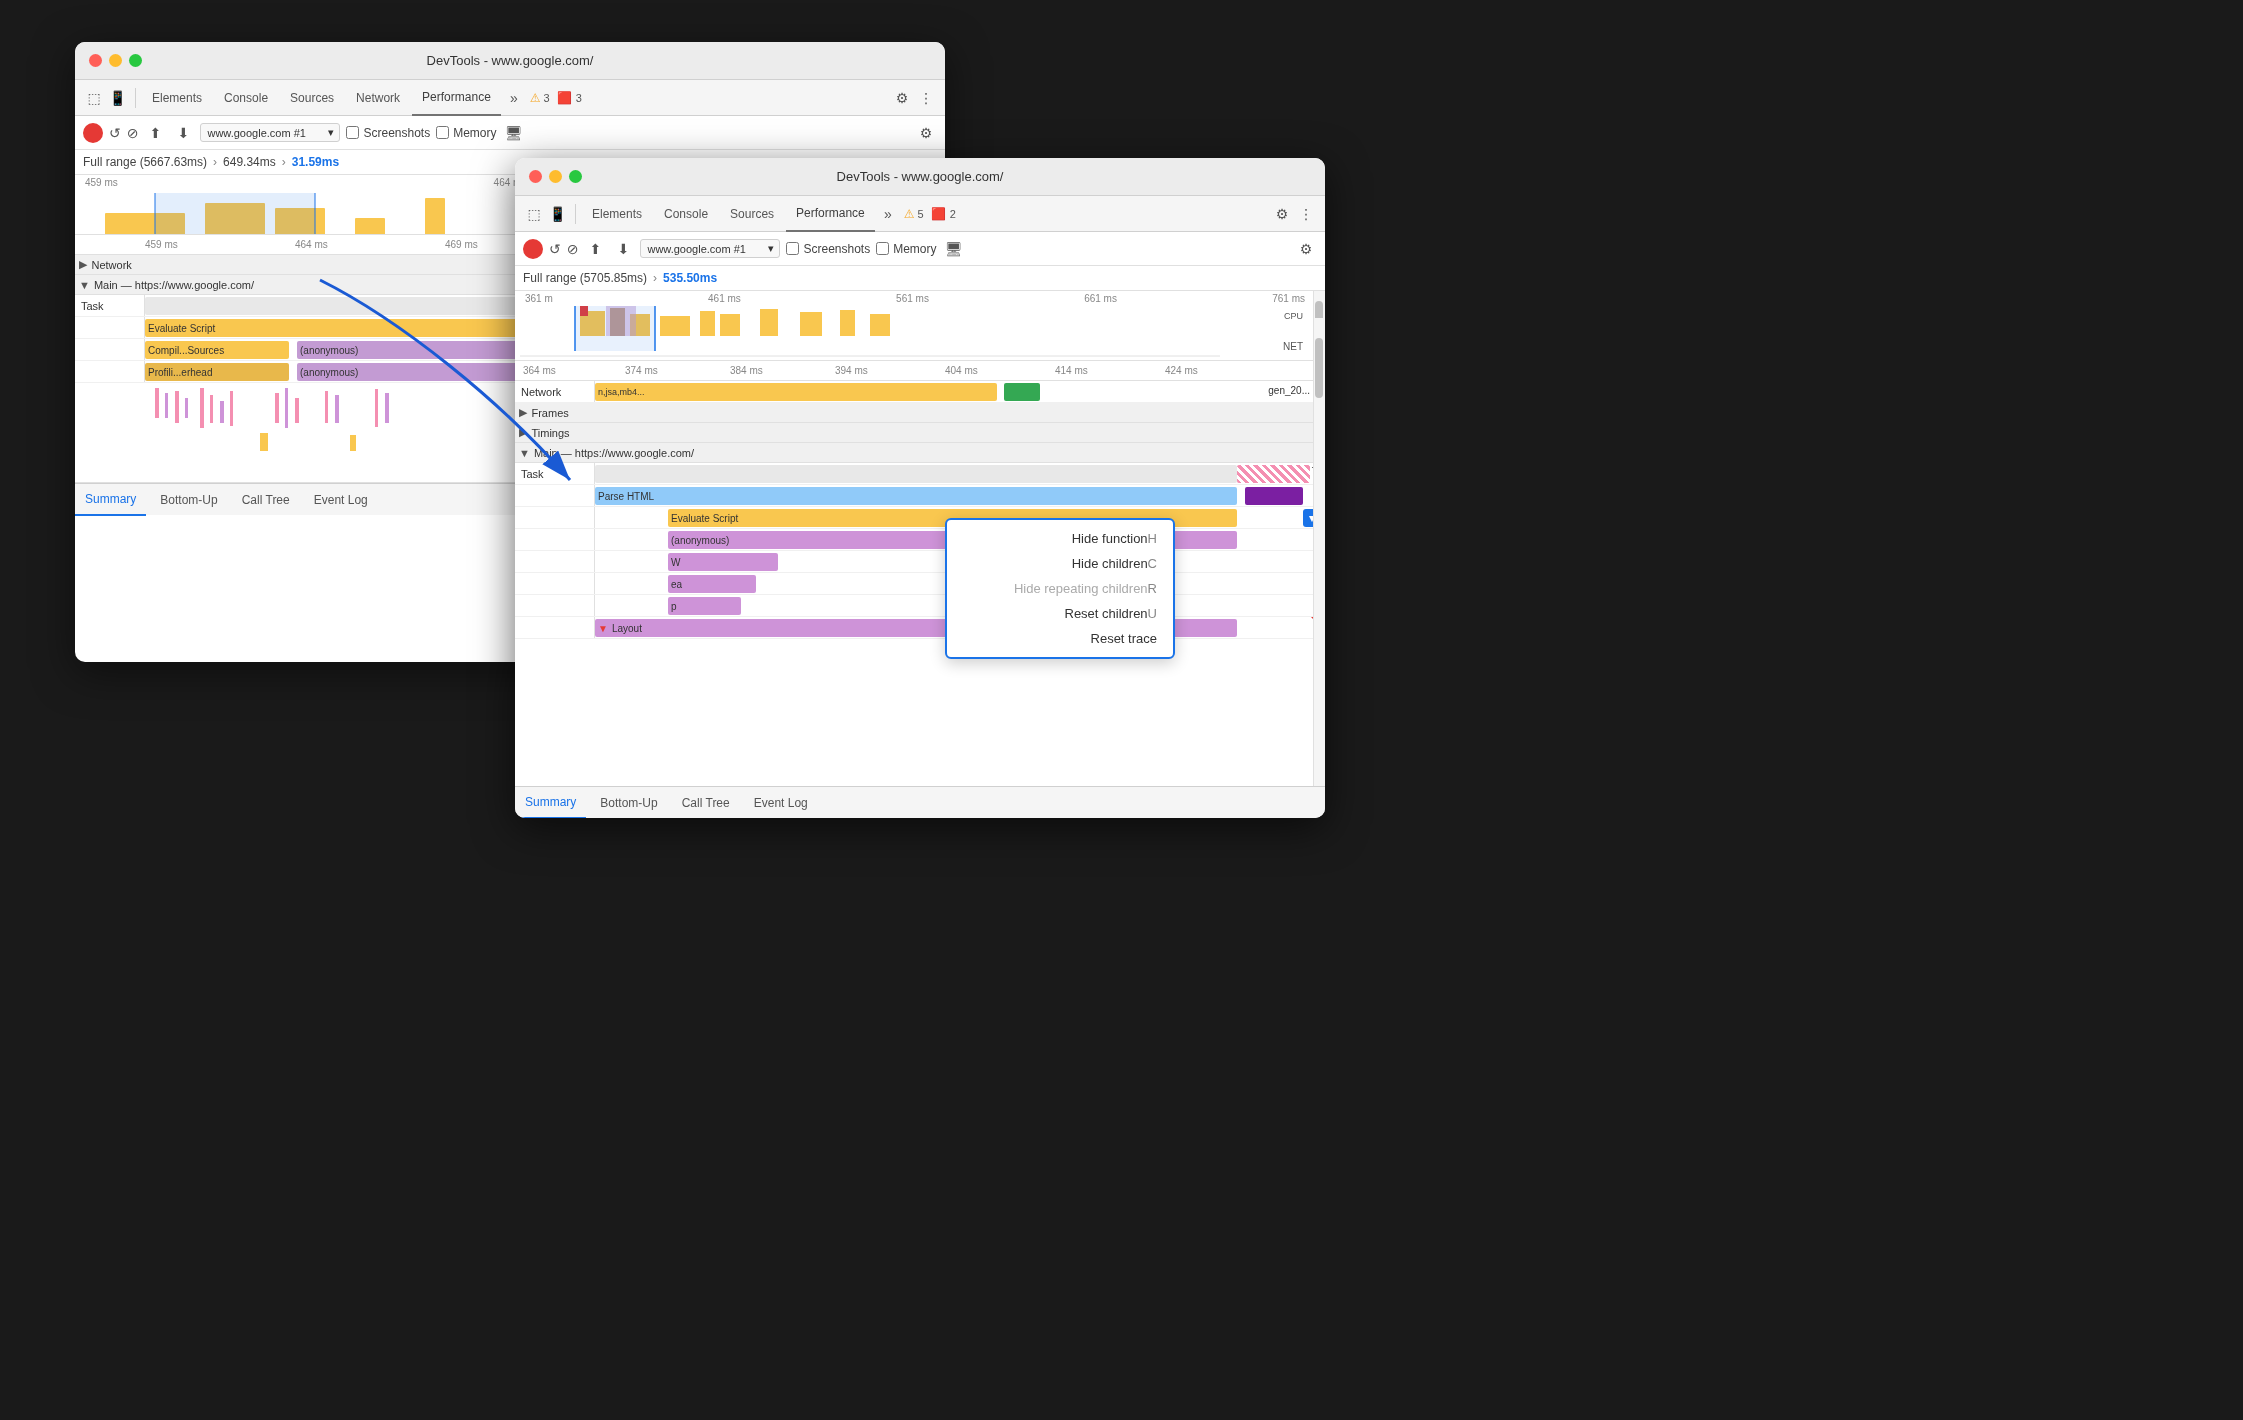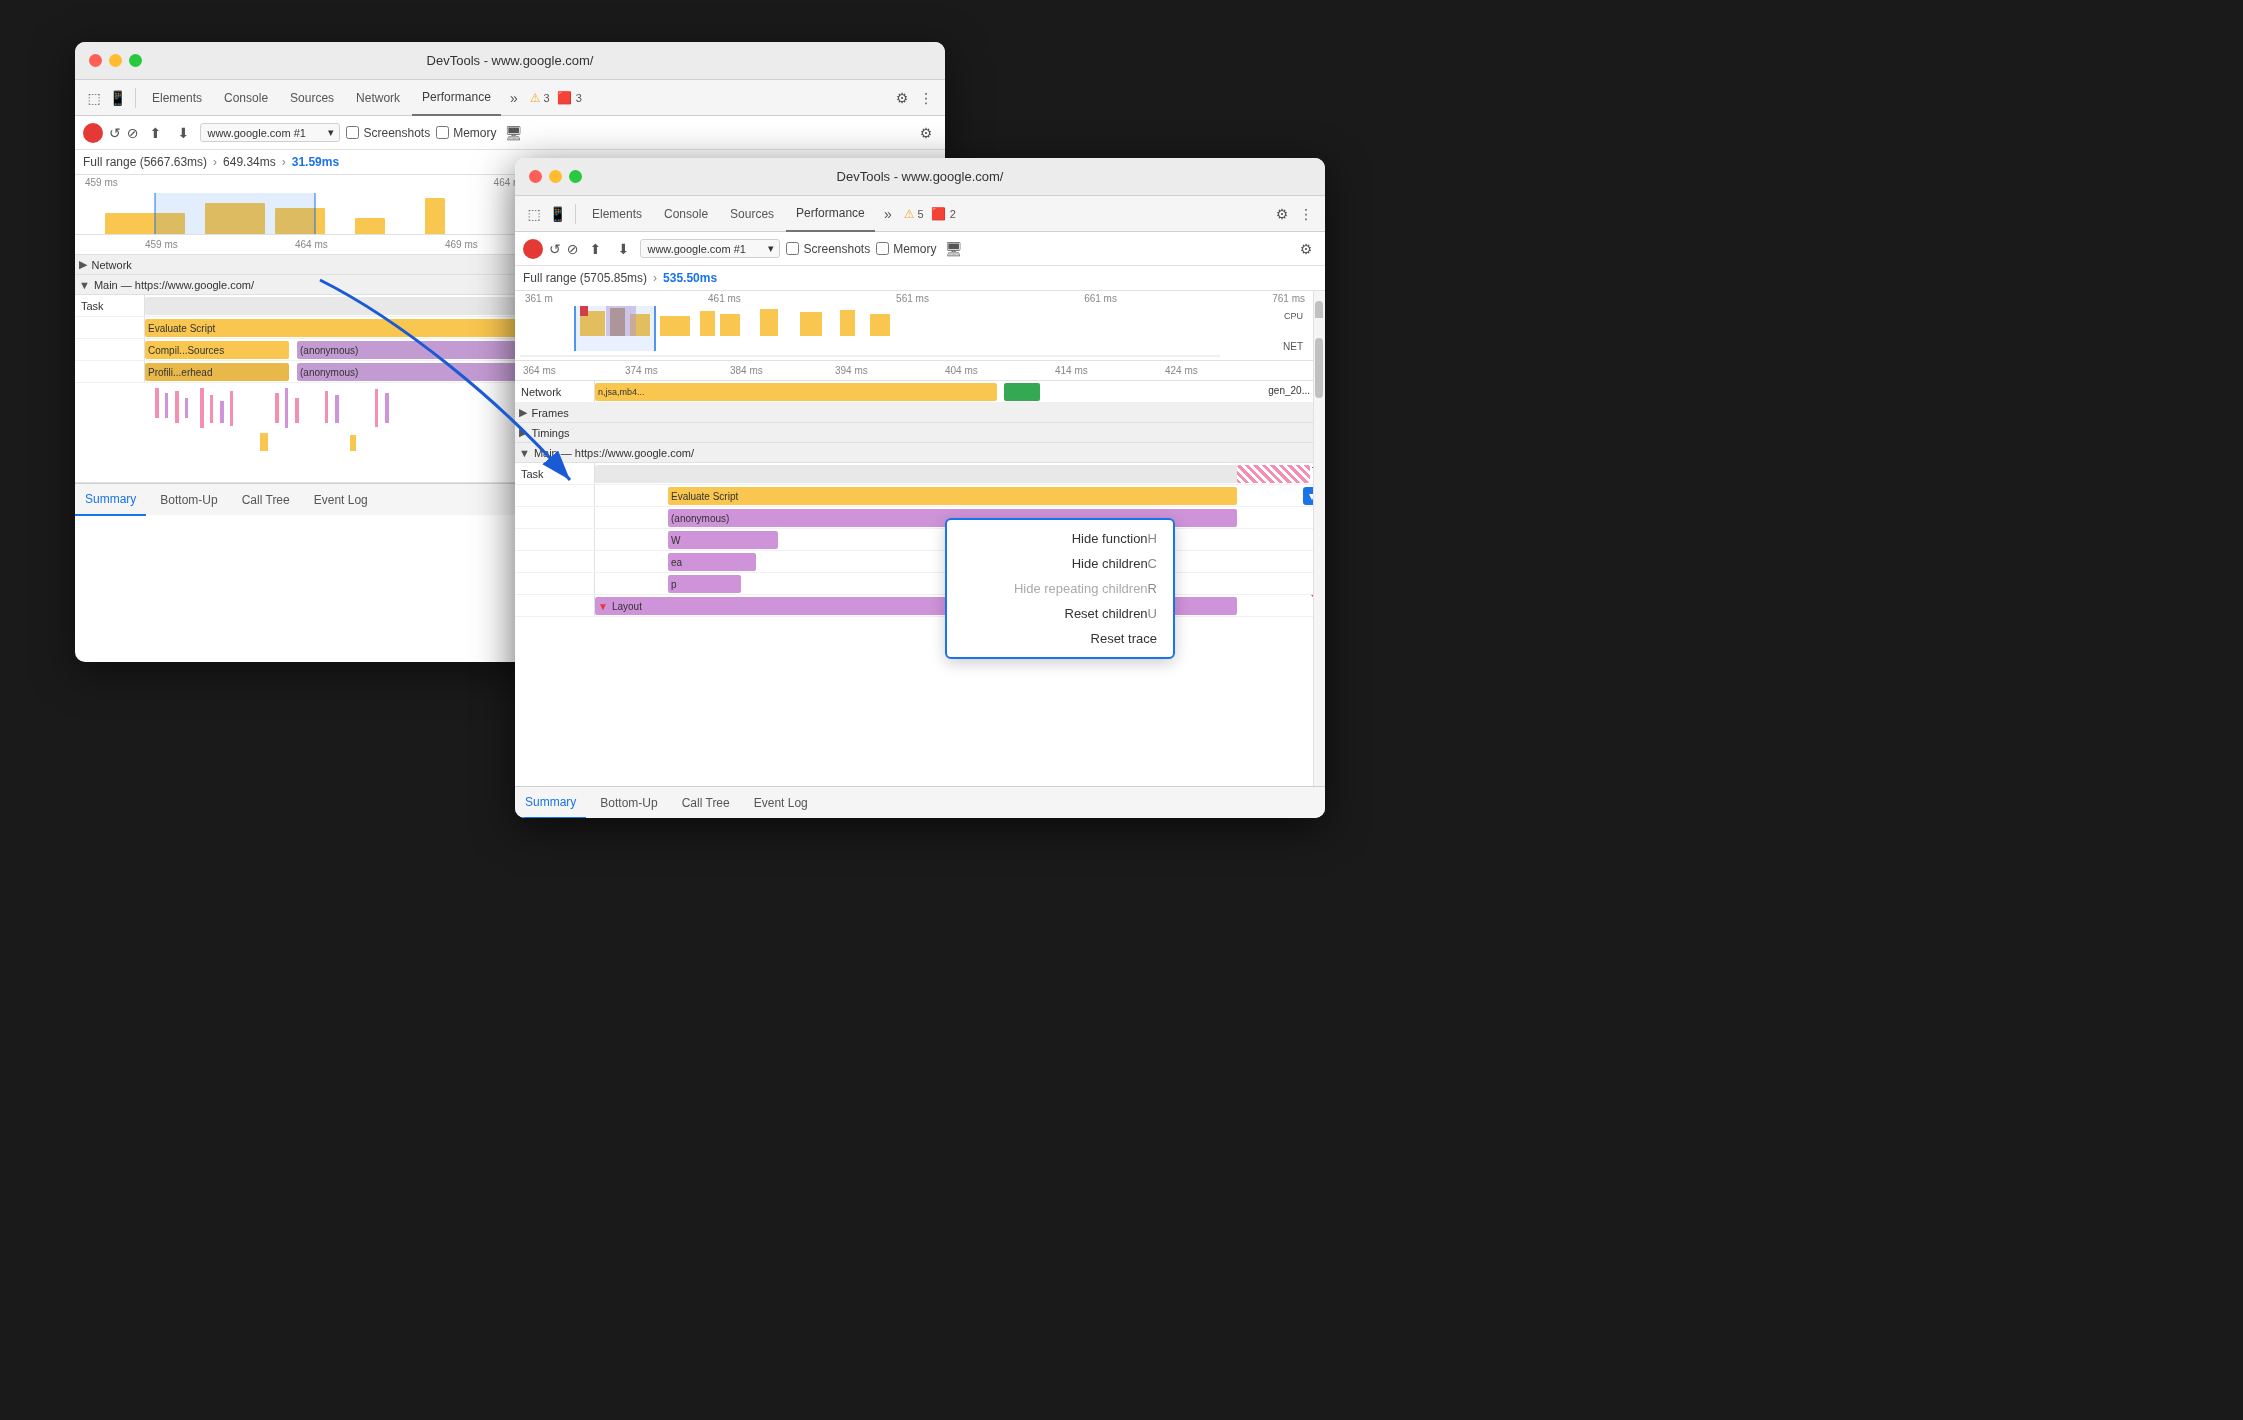--- a/index.html
+++ b/index.html
@@ -652,20 +652,30 @@
     </div>
     <div class="flame-content">
       <div class="flame-block" style="left:0;width:88%;background:#e8e8e8;"></div>
 
       <div class="flame-block" style="left:88%;width:10%;background:repeating-linear-gradient(45deg,#f48fb1,#f48fb1 3px,#fff 3px,#fff 6px);"></div>
 
       <span style="position:absolute;right:0;top:3px;font-size:10px;color:#333;">T...</span>
     </div>
   </div>
 
+  <div class="flame-row" style="height:22px;">
+    <div class="flame-label" style="width:80px;"></div>
+    <div class="flame-content">
+      <div class="flame-block" style="left:0;width:88%;background:#90caf9;font-size:10px;">
+        <span>Parse HTML</span>
+      </div>
+
+      <div class="flame-block" style="left:89%;width:8%;background:#7b1fa2;font-size:9px;"></div>
+    </div>
+  </div>
 
   <div class="flame-row" style="height:22px;">
     <div class="flame-label" style="width:80px;"></div>
     <div class="flame-content">
       <div class="flame-block" style="left:10%;width:78%;background:#f9c74f;font-size:10px;">
         <span>Evaluate Script</span>
       </div>
 
       <div style="position:absolute;right:4px;top:2px;width:18px;height:18px;background:#1a73e8;border-radius:3px;display:flex;align-items:center;justify-content:center;cursor:pointer;">
         <span style="color:white;font-size:12px;">▾</span>

